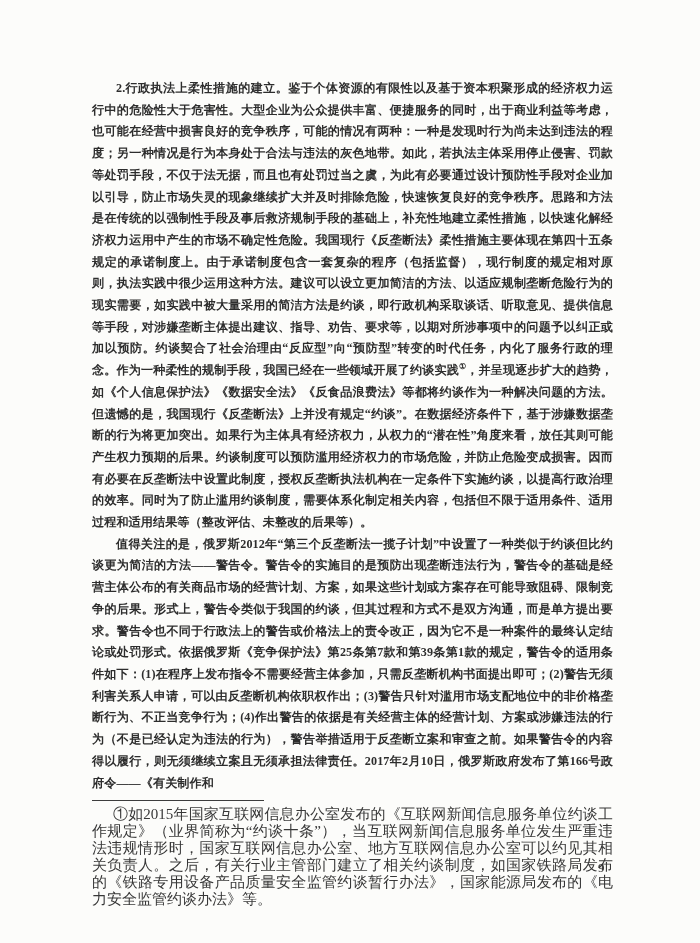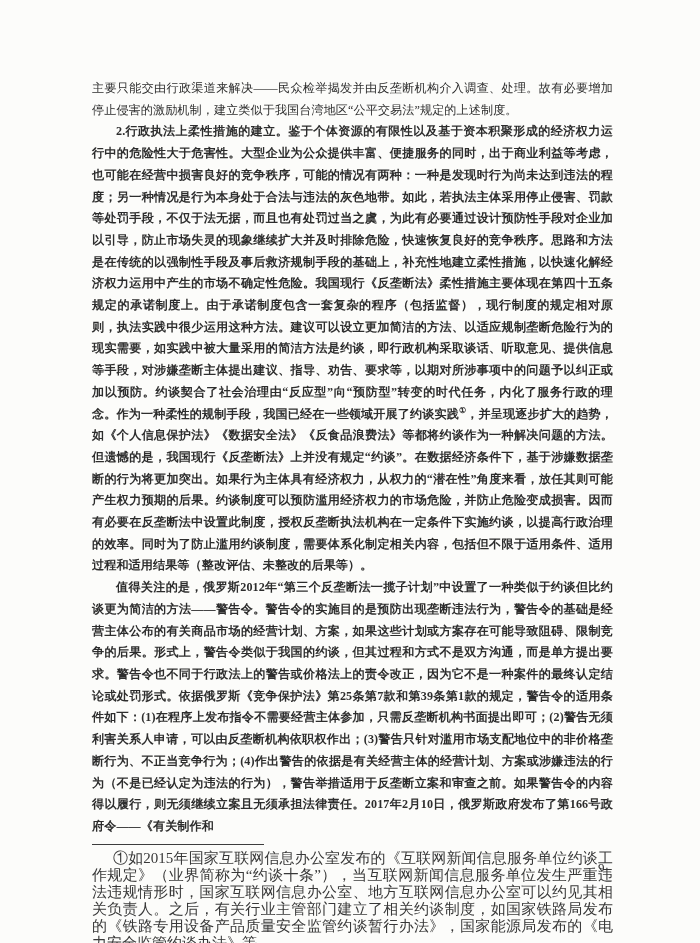--- a/index.html
+++ b/index.html
@@ -56,21 +56,20 @@
     font-size: 13px;
     color: #2d2d2d;
   }
 </style>
 </head>
 <body>
 
 <div class="page">
   <main class="content">
     <div id="paragraphs">
-        <p class="para"><span>主要只能交由行政渠道来解决——民众检举揭发并由反垄断机构介入调查、处理。故有必要增加停止侵害的激励机制，建立类似于我国台湾地区“公平交易法”规定的上述制度。</span></p>
         <p class="para indent"><span>2.行政执法上柔性措施的建立。鉴于个体资源的有限性以及基于资本积聚形成的经济权力运行中的危险性大于危害性。大型企业为公众提供丰富、便捷服务的同时，出于商业利益等考虑，也可能在经营中损害良好的竞争秩序，可能的情况有两种：一种是发现时行为尚未达到违法的程度；另一种情况是行为本身处于合法与违法的灰色地带。如此，若执法主体采用停止侵害、罚款等处罚手段，不仅于法无据，而且也有处罚过当之虞，为此有必要通过设计预防性手段对企业加以引导，防止市场失灵的现象继续扩大并及时排除危险，快速恢复良好的竞争秩序。思路和方法是在传统的以强制性手段及事后救济规制手段的基础上，补充性地建立柔性措施，以快速化解经济权力运用中产生的市场不确定性危险。我国现行《反垄断法》柔性措施主要体现在第四十五条规定的承诺制度上。由于承诺制度包含一套复杂的程序（包括监督），现行制度的规定相对原则，执法实践中很少运用这种方法。建议可以设立更加简洁的方法、以适应规制垄断危险行为的现实需要，如实践中被大量采用的简洁方法是约谈，即行政机构采取谈话、听取意见、提供信息等手段，对涉嫌垄断主体提出建议、指导、劝告、要求等，以期对所涉事项中的问题予以纠正或加以预防。约谈契合了社会治理由“反应型”向“预防型”转变的时代任务，内化了服务行政的理念。作为一种柔性的规制手段，我国已经在一些领域开展了约谈实践</span><sup>①</sup><span>，并呈现逐步扩大的趋势，如《个人信息保护法》《数据安全法》《反食品浪费法》等都将约谈作为一种解决问题的方法。但遗憾的是，我国现行《反垄断法》上并没有规定“约谈”。在数据经济条件下，基于涉嫌数据垄断的行为将更加突出。如果行为主体具有经济权力，从权力的“潜在性”角度来看，放任其则可能产生权力预期的后果。约谈制度可以预防滥用经济权力的市场危险，并防止危险变成损害。因而有必要在反垄断法中设置此制度，授权反垄断执法机构在一定条件下实施约谈，以提高行政治理的效率。同时为了防止滥用约谈制度，需要体系化制定相关内容，包括但不限于适用条件、适用过程和适用结果等（整改评估、未整改的后果等）。</span></p>
         <p class="para indent"><span>值得关注的是，俄罗斯2012年“第三个反垄断法一揽子计划”中设置了一种类似于约谈但比约谈更为简洁的方法——警告令。警告令的实施目的是预防出现垄断违法行为，警告令的基础是经营主体公布的有关商品市场的经营计划、方案，如果这些计划或方案存在可能导致阻碍、限制竞争的后果。形式上，警告令类似于我国的约谈，但其过程和方式不是双方沟通，而是单方提出要求。警告令也不同于行政法上的警告或价格法上的责令改正，因为它不是一种案件的最终认定结论或处罚形式。依据俄罗斯《竞争保护法》第25条第7款和第39条第1款的规定，警告令的适用条件如下：(1)在程序上发布指令不需要经营主体参加，只需反垄断机构书面提出即可；(2)警告无须利害关系人申请，可以由反垄断机构依职权作出；(3)警告只针对滥用市场支配地位中的非价格垄断行为、不正当竞争行为；(4)作出警告的依据是有关经营主体的经营计划、方案或涉嫌违法的行为（不是已经认定为违法的行为），警告举措适用于反垄断立案和审查之前。如果警告令的内容得以履行，则无须继续立案且无须承担法律责任。2017年2月10日，俄罗斯政府发布了第166号政府令——《有关制作和</span></p>
       </div>
     <hr class="footnote-rule">
     <p class="footnote">①如2015年国家互联网信息办公室发布的《互联网新闻信息服务单位约谈工作规定》（业界简称为“约谈十条”），当互联网新闻信息服务单位发生严重违法违规情形时，国家互联网信息办公室、地方互联网信息办公室可以约见其相关负责人。之后，有关行业主管部门建立了相关约谈制度，如国家铁路局发布的《铁路专用设备产品质量安全监管约谈暂行办法》，国家能源局发布的《电力安全监管约谈办法》等。</p>
   </main>
   <div class="page-number">9</div>
 </div>
 
 </body></html>

